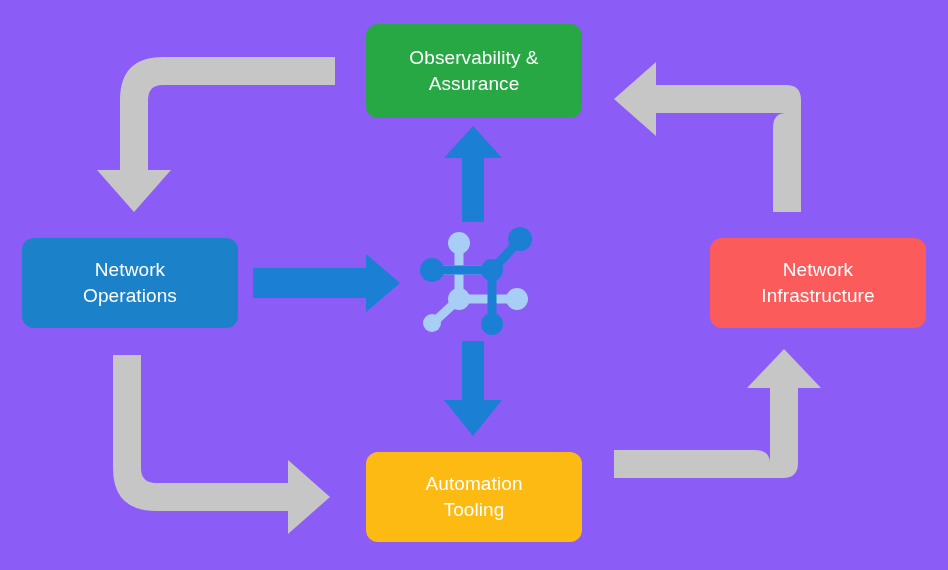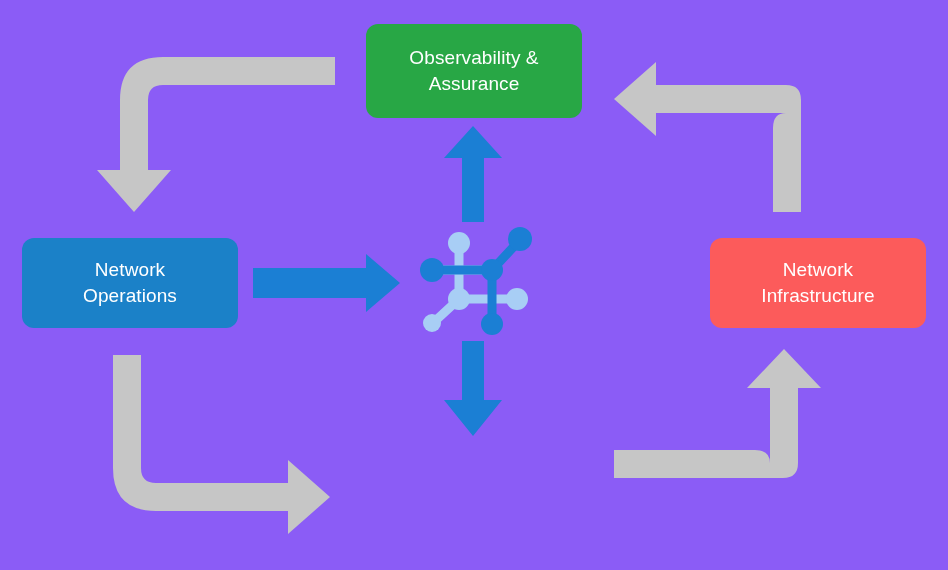--- a/index.html
+++ b/index.html
@@ -158,14 +158,18 @@
   <div class="node-box" id="box-operations" style="background: rgb(27, 129, 200); color: rgb(255, 255, 255);">
     <span class="box-label">Network
 Operations</span>
   </div>
 
   <div class="node-box" id="box-infrastructure" style="background: rgb(252, 91, 91); color: rgb(255, 255, 255);">
     <span class="box-label">Network
 Infrastructure</span>
   </div>
 
+  <div class="node-box" id="box-automation" style="background: rgb(253, 186, 18); color: rgb(255, 255, 255);">
+    <span class="box-label">Automation
+Tooling</span>
+  </div>
 
 </div>
 
 </body></html>

